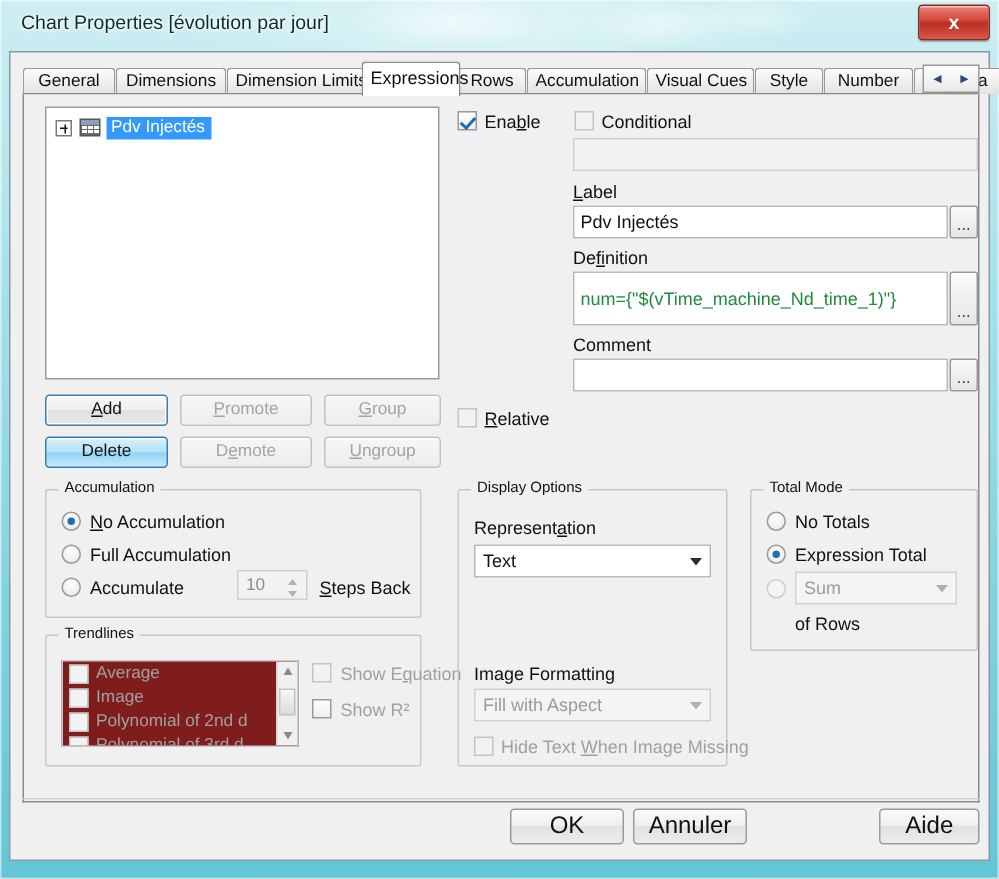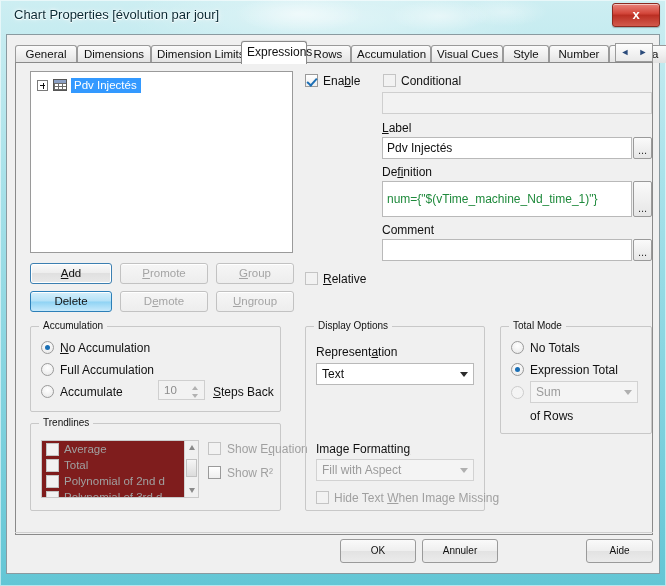--- a/index.html
+++ b/index.html
@@ -231,21 +231,21 @@
   #tl-sb .ar.dn::after{ border-bottom:none; border-top:5px solid #8a8a8a; }
   #tl-thumb{ position:absolute; left:1px; right:1px; top:18px; height:18px;
     background:linear-gradient(180deg,#f6f6f6,#dcdcdc); border:1px solid #c2c2c2; box-sizing:border-box;}
 
   
   #btnbar { position:absolute; left:0; bottom:8px; width:654px; height:26px; }
   .bbtn {
     position:absolute; top:0; height:24px; box-sizing:border-box;
     background: linear-gradient(180deg,#fafafa 0%,#efefef 48%,#e2e2e2 50%,#ebebeb 100%);
     border:1px solid #9a9a9a; border-radius:3px;
-    font-size:10px; color:#111; text-align:center; line-height:22px; cursor:pointer;
+    font-size:16px; color:#111; text-align:center; line-height:22px; cursor:pointer;
   }
   #sepline{ position:absolute; left:8px; bottom:40px; width:638px; height:1px; background:#d0d0d0;}
 </style>
 </head>
 <body>
 
 <div id="window">
   <div id="glass"></div>
 
   <div id="titlebar">
@@ -323,21 +323,21 @@
 
       <div class="gbox" style="left:14px;top:360px;width:251px;height:88px;">
         <span class="gtitle">Trendlines</span>
         <div id="tl-list">
           <div class="tl-row">
               <span class="cb disabled"></span>
               <span>Average</span>
             </div>
           <div class="tl-row">
               <span class="cb disabled"></span>
-              <span>Total</span>
+              <span>Image</span>
             </div>
           <div class="tl-row">
               <span class="cb disabled"></span>
               <span>Polynomial of 2nd d</span>
             </div>
           <div class="tl-row">
               <span class="cb disabled"></span>
               <span>Polynomial of 3rd d</span>
             </div>
           <div id="tl-sb">

